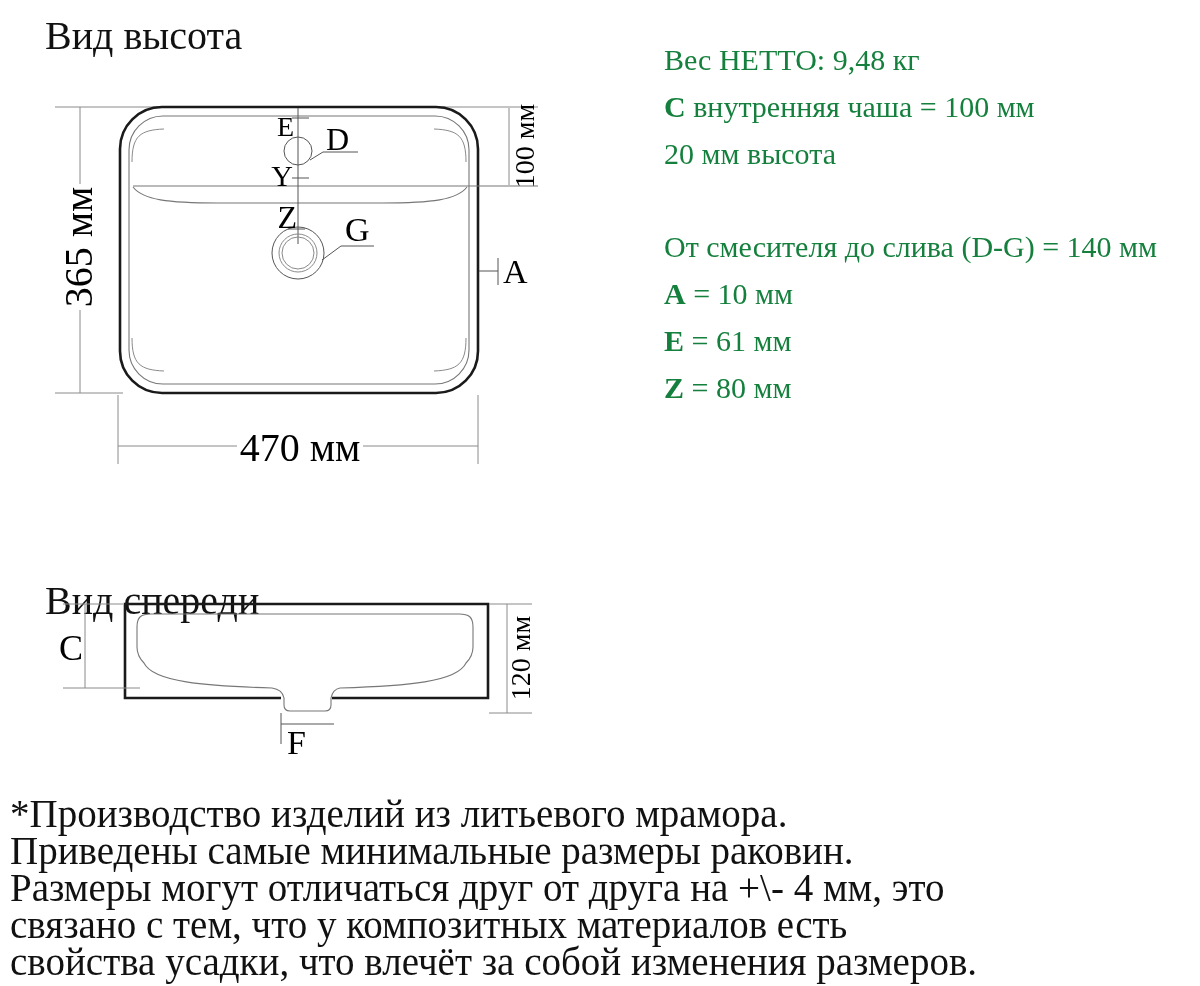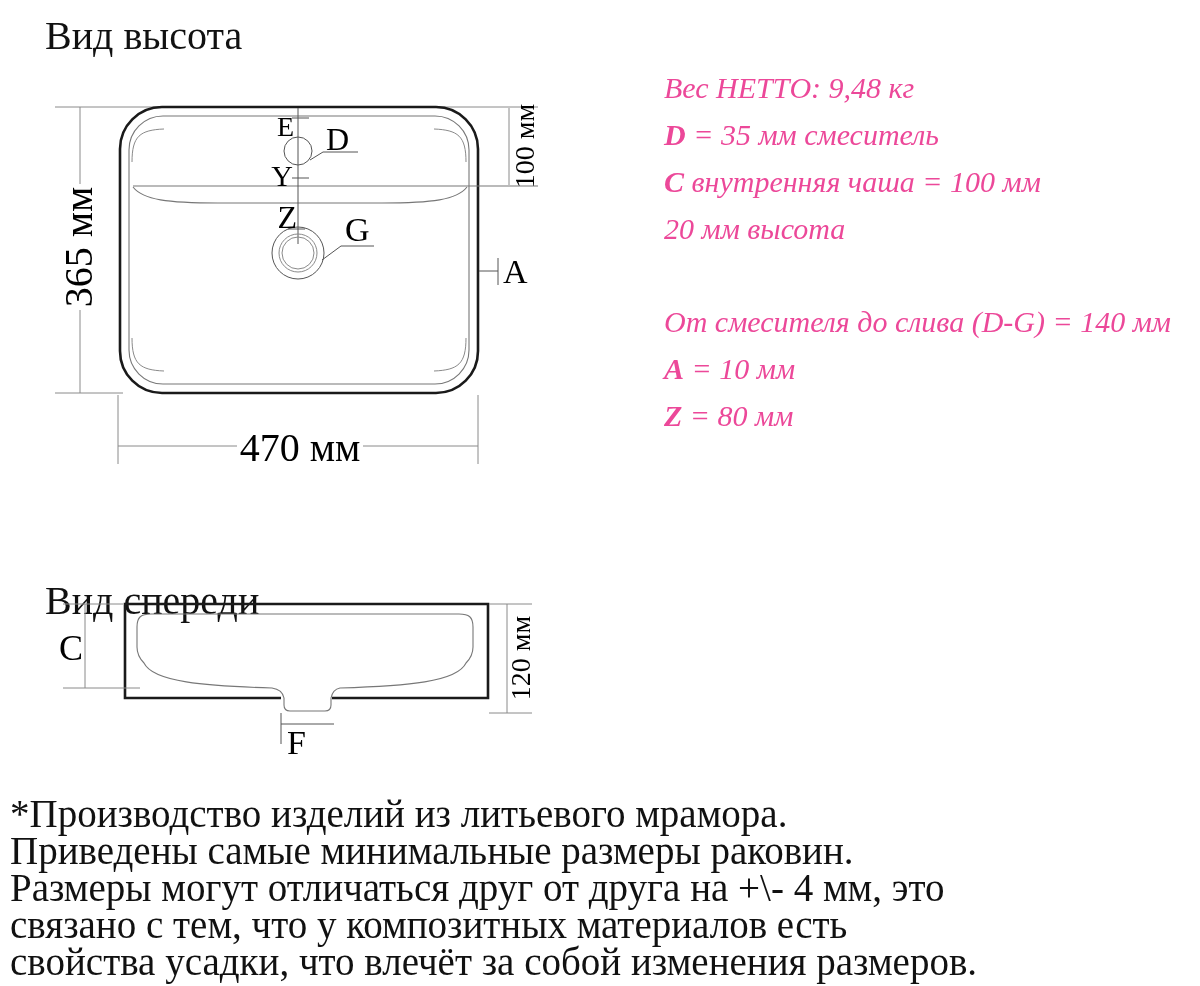--- a/index.html
+++ b/index.html
@@ -1,20 +1,20 @@
 <!DOCTYPE html>
 <html><head>
 <meta charset="utf-8">
 <style>
   html,body{margin:0;padding:0;background:#fff;}
   .page{position:relative;width:1200px;height:986px;background:#ffffff;overflow:hidden;
         font-family:"Liberation Serif","DejaVu Serif",serif;color:#000;}
   .heading{position:absolute;font-size:40px;white-space:nowrap;color:#111;}
   .drawing{position:absolute;}
-  .specs{position:absolute;left:664px;top:64px;width:535px;font-size:30px;color:#ec4899;font-style:italic;}
+  .specs{position:absolute;left:664px;top:36px;width:535px;font-size:30px;color:#15803d;}
   .spec-line{height:47px;line-height:47px;white-space:pre;}
   .spec-line .b{font-weight:bold;}
   .spec-gap{height:46px;}
   .footnote{position:absolute;left:10px;top:795px;width:780px;font-size:39px;line-height:37px;color:#111;}
   .footnote div{white-space:pre;}
   svg text{fill:#000;}
   .t28{font-size:28px}.t30{font-size:30px}.t32{font-size:32px}.t34{font-size:34px}
   .t36{font-size:36px}.t40{font-size:40px}
   .thin{stroke:#8a8a8a;stroke-width:1;fill:none;}
   .mid{stroke:#555;stroke-width:1;fill:none;}
@@ -99,26 +99,26 @@
     <line class="thin" x1="507" y1="604" x2="507" y2="713"></line>
     <text class="t28" x="520" y="658" text-anchor="middle" dominant-baseline="central" transform="rotate(-90 520 658)">120 мм</text>
 
     <line class="mid" x1="281" y1="713" x2="281" y2="744"></line>
     <line class="mid" x1="281" y1="724" x2="334" y2="724"></line>
     <text class="t34" x="287" y="754">F</text>
   </svg>
 
   <div class="specs">
     <div class="spec-line"><span class="b"></span><span>Вес НЕТТО: 9,48 кг</span></div>
-    <div class="spec-line"><span class="b">D</span><span> = 35 мм смеситель</span></div>
     <div class="spec-line"><span class="b">C</span><span> внутренняя чаша = 100 мм</span></div>
     <div class="spec-line"><span class="b"></span><span>20 мм высота</span></div>
     <div class="spec-gap"></div>
     <div class="spec-line"><span class="b"></span><span>От смесителя до слива (D-G) = 140 мм</span></div>
     <div class="spec-line"><span class="b">A</span><span> = 10 мм</span></div>
+    <div class="spec-line"><span class="b">E</span><span> = 61 мм</span></div>
     <div class="spec-line"><span class="b">Z</span><span> = 80 мм</span></div>
   </div>
 
   <div class="footnote">
     <div>*Производство изделий из литьевого мрамора.</div>
     <div>Приведены самые минимальные размеры раковин.</div>
     <div>Размеры могут отличаться друг от друга на +\- 4 мм, это</div>
     <div>связано с тем, что у композитных материалов есть</div>
     <div>свойства усадки, что влечёт за собой изменения размеров.</div>
   </div>

